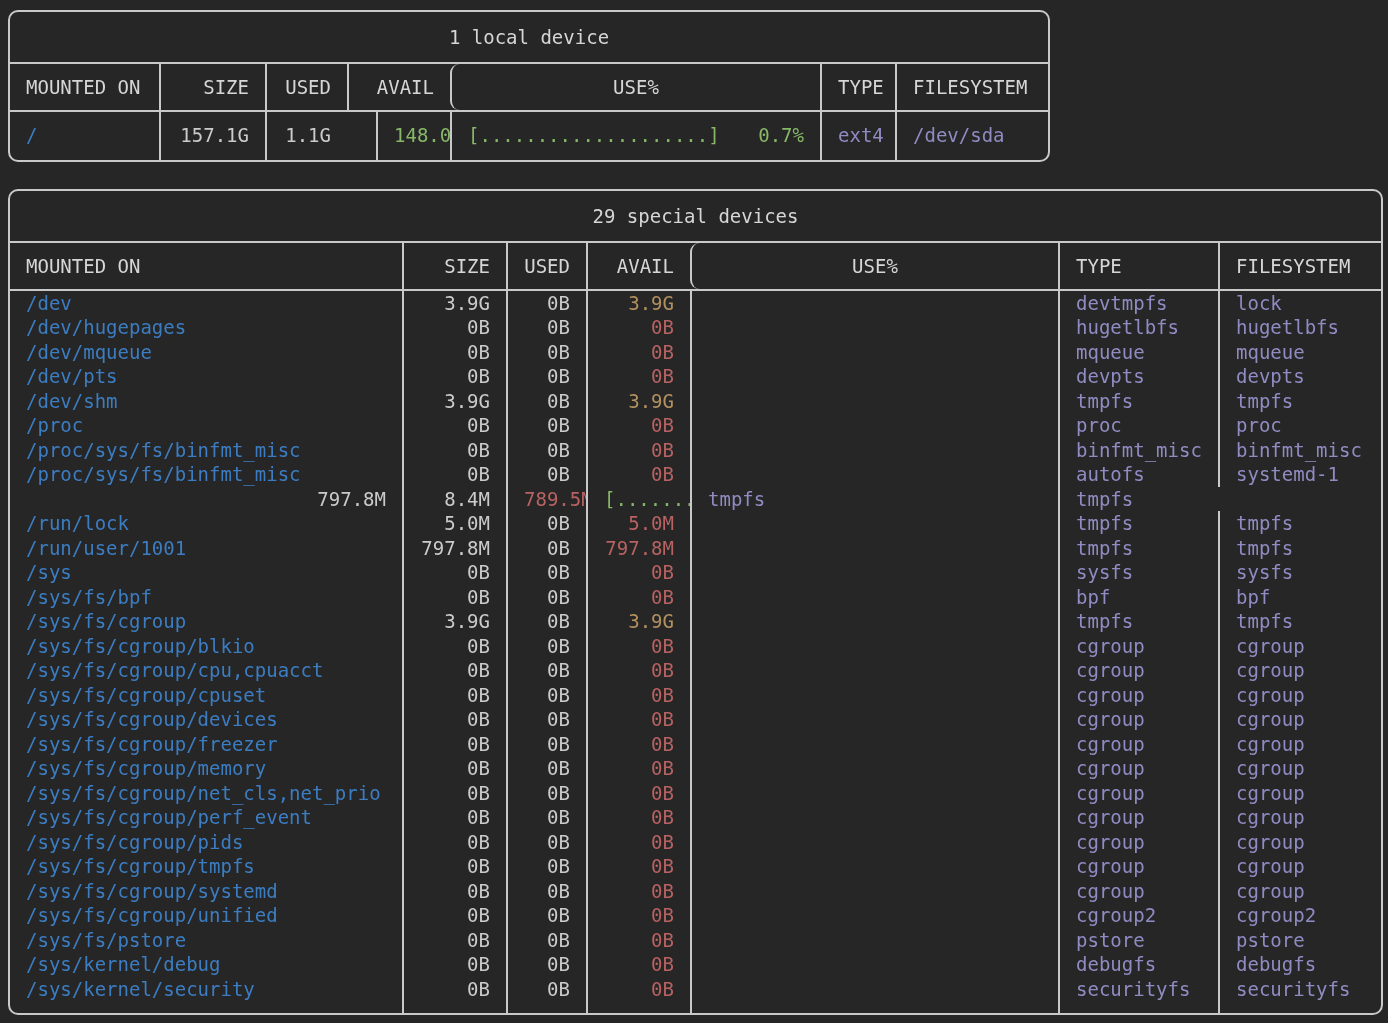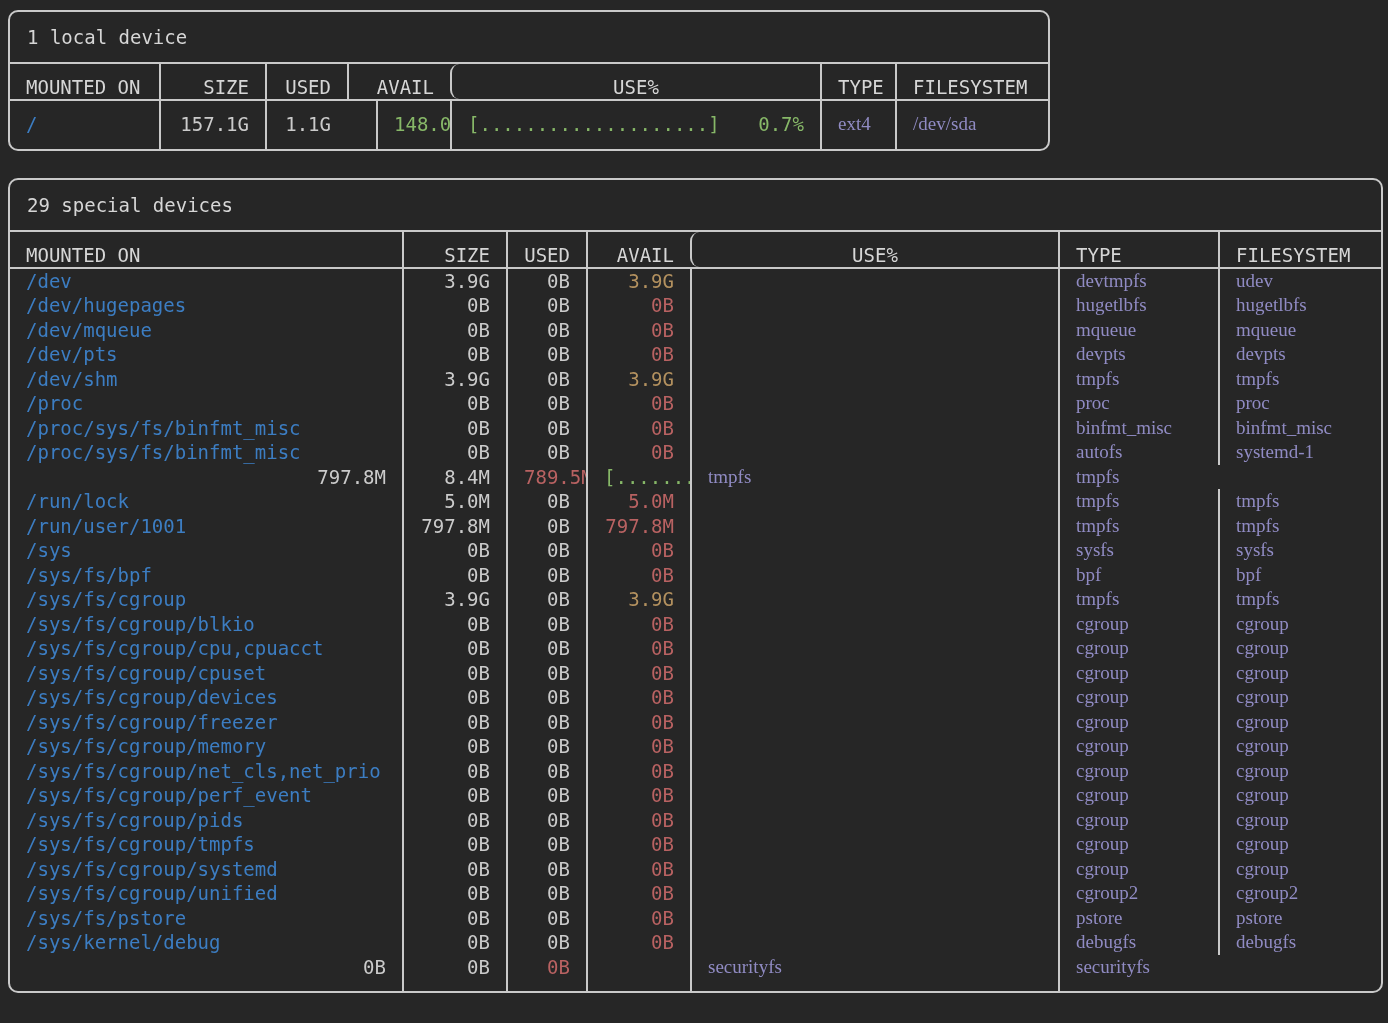--- a/index.html
+++ b/index.html
@@ -25,20 +25,21 @@
   }
   .tbl.t1 { width: 1038px; margin-bottom: 27px; }
   .tbl.t2 { width: 1371px; }
 
   .tbl-title {
     padding: 13px 17px 12px 17px;
     line-height: 25px;
     color: #d6d6d6;
     border-bottom: 2px solid #c9c9c9;
     white-space: pre;
+    text-align: center;
   }
 
   .grid-row {
     display: grid;
     white-space: pre;
   }
   .t1 .grid-row { grid-template-columns: 149px 106px 82px 103px 370px 75px 149px; }
   .t2 .grid-row { grid-template-columns: 392px 104px 80px 104px 368px 160px 159px; }
 
   .cell {
@@ -47,38 +48,39 @@
     line-height: 24.5px;
     overflow: hidden;
   }
   .cell + .cell { border-left: 2px solid #c9c9c9; }
 
   .hdr-row {
     border-bottom: 2px solid #c9c9c9;
   }
   .hdr-row .cell {
     padding-top: 11px;
+    padding-bottom: 11px;
     line-height: 24px;
     color: #d6d6d6;
   }
 
   .brow:first-child .cell { }
   .brow:last-child  .cell { padding-bottom: 12px; }
   .t1 .brow .cell { padding-top: 11px; padding-bottom: 12px; }
 
   .al { text-align: left; }
   .ar { text-align: right; }
   .ac { text-align: center; border-radius: 9px; }
 
   .c-mount  { color: #3c7dc2; }
   .c-plain  { color: #cbcbcb; }
   .c-green  { color: #87b868; margin-left: 29px; }
   .c-warn   { color: #b3915f; }
   .c-low    { color: #b96262; }
-  .c-fs     { color: #908bc3; font-family: Liberation Serif, serif; }
+  .c-fs     { color: #908bc3; }
 
   .usecell { display: flex; justify-content: space-between; }
   .usecell .bar, .usecell .pct { color: #87b868; }
 </style>
 </head>
 <body>
 
 <div class="screen">
 
   <div class="tbl t1">
@@ -102,21 +104,21 @@
     <div class="grid-row hdr-row">
       <div class="cell al">MOUNTED ON</div>
       <div class="cell ar">SIZE</div>
       <div class="cell ar">USED</div>
       <div class="cell ar">AVAIL</div>
       <div class="cell ac">USE%</div>
       <div class="cell al">TYPE</div>
       <div class="cell al">FILESYSTEM</div>
     </div>
     <div class="tbody">
-        <div class="grid-row brow"><div class="cell al c-mount">/dev</div><div class="cell ar c-plain">3.9G</div><div class="cell ar c-plain">0B</div><div class="cell ar c-warn">3.9G</div><div class="cell usecell"></div><div class="cell al c-fs">devtmpfs</div><div class="cell al c-fs">udev</div></div>
+        <div class="grid-row brow"><div class="cell al c-mount">/dev</div><div class="cell ar c-plain">3.9G</div><div class="cell ar c-plain">0B</div><div class="cell ar c-warn">3.9G</div><div class="cell usecell"></div><div class="cell al c-fs">devtmpfs</div><div class="cell al c-fs">lock</div></div>
         <div class="grid-row brow"><div class="cell al c-mount">/dev/hugepages</div><div class="cell ar c-plain">0B</div><div class="cell ar c-plain">0B</div><div class="cell ar c-low">0B</div><div class="cell usecell"></div><div class="cell al c-fs">hugetlbfs</div><div class="cell al c-fs">hugetlbfs</div></div>
         <div class="grid-row brow"><div class="cell al c-mount">/dev/mqueue</div><div class="cell ar c-plain">0B</div><div class="cell ar c-plain">0B</div><div class="cell ar c-low">0B</div><div class="cell usecell"></div><div class="cell al c-fs">mqueue</div><div class="cell al c-fs">mqueue</div></div>
         <div class="grid-row brow"><div class="cell al c-mount">/dev/pts</div><div class="cell ar c-plain">0B</div><div class="cell ar c-plain">0B</div><div class="cell ar c-low">0B</div><div class="cell usecell"></div><div class="cell al c-fs">devpts</div><div class="cell al c-fs">devpts</div></div>
         <div class="grid-row brow"><div class="cell al c-mount">/dev/shm</div><div class="cell ar c-plain">3.9G</div><div class="cell ar c-plain">0B</div><div class="cell ar c-warn">3.9G</div><div class="cell usecell"></div><div class="cell al c-fs">tmpfs</div><div class="cell al c-fs">tmpfs</div></div>
         <div class="grid-row brow"><div class="cell al c-mount">/proc</div><div class="cell ar c-plain">0B</div><div class="cell ar c-plain">0B</div><div class="cell ar c-low">0B</div><div class="cell usecell"></div><div class="cell al c-fs">proc</div><div class="cell al c-fs">proc</div></div>
         <div class="grid-row brow"><div class="cell al c-mount">/proc/sys/fs/binfmt_misc</div><div class="cell ar c-plain">0B</div><div class="cell ar c-plain">0B</div><div class="cell ar c-low">0B</div><div class="cell usecell"></div><div class="cell al c-fs">binfmt_misc</div><div class="cell al c-fs">binfmt_misc</div></div>
         <div class="grid-row brow"><div class="cell al c-mount">/proc/sys/fs/binfmt_misc</div><div class="cell ar c-plain">0B</div><div class="cell ar c-plain">0B</div><div class="cell ar c-low">0B</div><div class="cell usecell"></div><div class="cell al c-fs">autofs</div><div class="cell al c-fs">systemd-1</div></div>
         <div class="grid-row brow"><div class="cell ar c-plain">797.8M</div><div class="cell ar c-plain">8.4M</div><div class="cell ar c-low">789.5M</div><div class="cell usecell"><span class="bar">[....................]</span><span class="pct">1.0%</span></div><div class="cell al c-fs">tmpfs</div><div class="cell al c-fs">tmpfs</div></div>
         <div class="grid-row brow"><div class="cell al c-mount">/run/lock</div><div class="cell ar c-plain">5.0M</div><div class="cell ar c-plain">0B</div><div class="cell ar c-low">5.0M</div><div class="cell usecell"></div><div class="cell al c-fs">tmpfs</div><div class="cell al c-fs">tmpfs</div></div>
         <div class="grid-row brow"><div class="cell al c-mount">/run/user/1001</div><div class="cell ar c-plain">797.8M</div><div class="cell ar c-plain">0B</div><div class="cell ar c-low">797.8M</div><div class="cell usecell"></div><div class="cell al c-fs">tmpfs</div><div class="cell al c-fs">tmpfs</div></div>
@@ -130,17 +132,17 @@
         <div class="grid-row brow"><div class="cell al c-mount">/sys/fs/cgroup/freezer</div><div class="cell ar c-plain">0B</div><div class="cell ar c-plain">0B</div><div class="cell ar c-low">0B</div><div class="cell usecell"></div><div class="cell al c-fs">cgroup</div><div class="cell al c-fs">cgroup</div></div>
         <div class="grid-row brow"><div class="cell al c-mount">/sys/fs/cgroup/memory</div><div class="cell ar c-plain">0B</div><div class="cell ar c-plain">0B</div><div class="cell ar c-low">0B</div><div class="cell usecell"></div><div class="cell al c-fs">cgroup</div><div class="cell al c-fs">cgroup</div></div>
         <div class="grid-row brow"><div class="cell al c-mount">/sys/fs/cgroup/net_cls,net_prio</div><div class="cell ar c-plain">0B</div><div class="cell ar c-plain">0B</div><div class="cell ar c-low">0B</div><div class="cell usecell"></div><div class="cell al c-fs">cgroup</div><div class="cell al c-fs">cgroup</div></div>
         <div class="grid-row brow"><div class="cell al c-mount">/sys/fs/cgroup/perf_event</div><div class="cell ar c-plain">0B</div><div class="cell ar c-plain">0B</div><div class="cell ar c-low">0B</div><div class="cell usecell"></div><div class="cell al c-fs">cgroup</div><div class="cell al c-fs">cgroup</div></div>
         <div class="grid-row brow"><div class="cell al c-mount">/sys/fs/cgroup/pids</div><div class="cell ar c-plain">0B</div><div class="cell ar c-plain">0B</div><div class="cell ar c-low">0B</div><div class="cell usecell"></div><div class="cell al c-fs">cgroup</div><div class="cell al c-fs">cgroup</div></div>
         <div class="grid-row brow"><div class="cell al c-mount">/sys/fs/cgroup/tmpfs</div><div class="cell ar c-plain">0B</div><div class="cell ar c-plain">0B</div><div class="cell ar c-low">0B</div><div class="cell usecell"></div><div class="cell al c-fs">cgroup</div><div class="cell al c-fs">cgroup</div></div>
         <div class="grid-row brow"><div class="cell al c-mount">/sys/fs/cgroup/systemd</div><div class="cell ar c-plain">0B</div><div class="cell ar c-plain">0B</div><div class="cell ar c-low">0B</div><div class="cell usecell"></div><div class="cell al c-fs">cgroup</div><div class="cell al c-fs">cgroup</div></div>
         <div class="grid-row brow"><div class="cell al c-mount">/sys/fs/cgroup/unified</div><div class="cell ar c-plain">0B</div><div class="cell ar c-plain">0B</div><div class="cell ar c-low">0B</div><div class="cell usecell"></div><div class="cell al c-fs">cgroup2</div><div class="cell al c-fs">cgroup2</div></div>
         <div class="grid-row brow"><div class="cell al c-mount">/sys/fs/pstore</div><div class="cell ar c-plain">0B</div><div class="cell ar c-plain">0B</div><div class="cell ar c-low">0B</div><div class="cell usecell"></div><div class="cell al c-fs">pstore</div><div class="cell al c-fs">pstore</div></div>
         <div class="grid-row brow"><div class="cell al c-mount">/sys/kernel/debug</div><div class="cell ar c-plain">0B</div><div class="cell ar c-plain">0B</div><div class="cell ar c-low">0B</div><div class="cell usecell"></div><div class="cell al c-fs">debugfs</div><div class="cell al c-fs">debugfs</div></div>
-        <div class="grid-row brow"><div class="cell ar c-plain">0B</div><div class="cell ar c-plain">0B</div><div class="cell ar c-low">0B</div><div class="cell usecell"></div><div class="cell al c-fs">securityfs</div><div class="cell al c-fs">securityfs</div></div>
+        <div class="grid-row brow"><div class="cell al c-mount">/sys/kernel/security</div><div class="cell ar c-plain">0B</div><div class="cell ar c-plain">0B</div><div class="cell ar c-low">0B</div><div class="cell usecell"></div><div class="cell al c-fs">securityfs</div><div class="cell al c-fs">securityfs</div></div>
       </div>
   </div>
 
 </div>
 
 </body></html>

